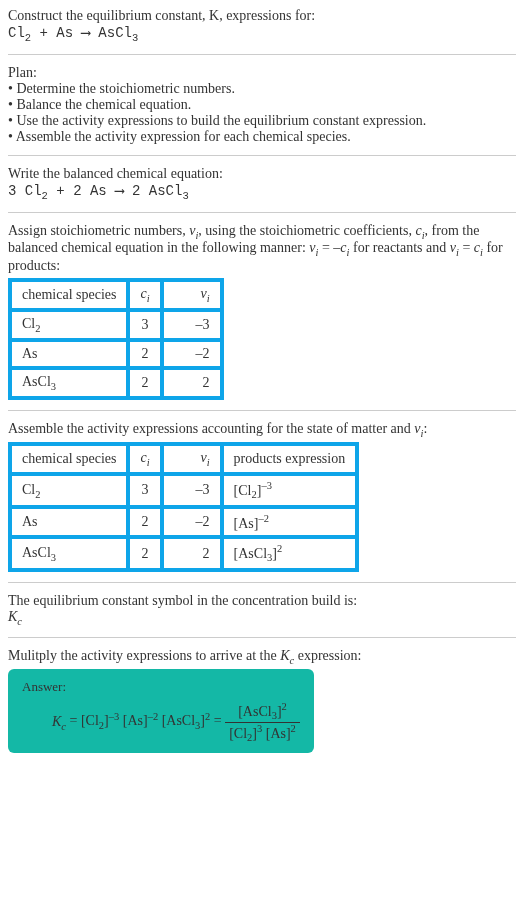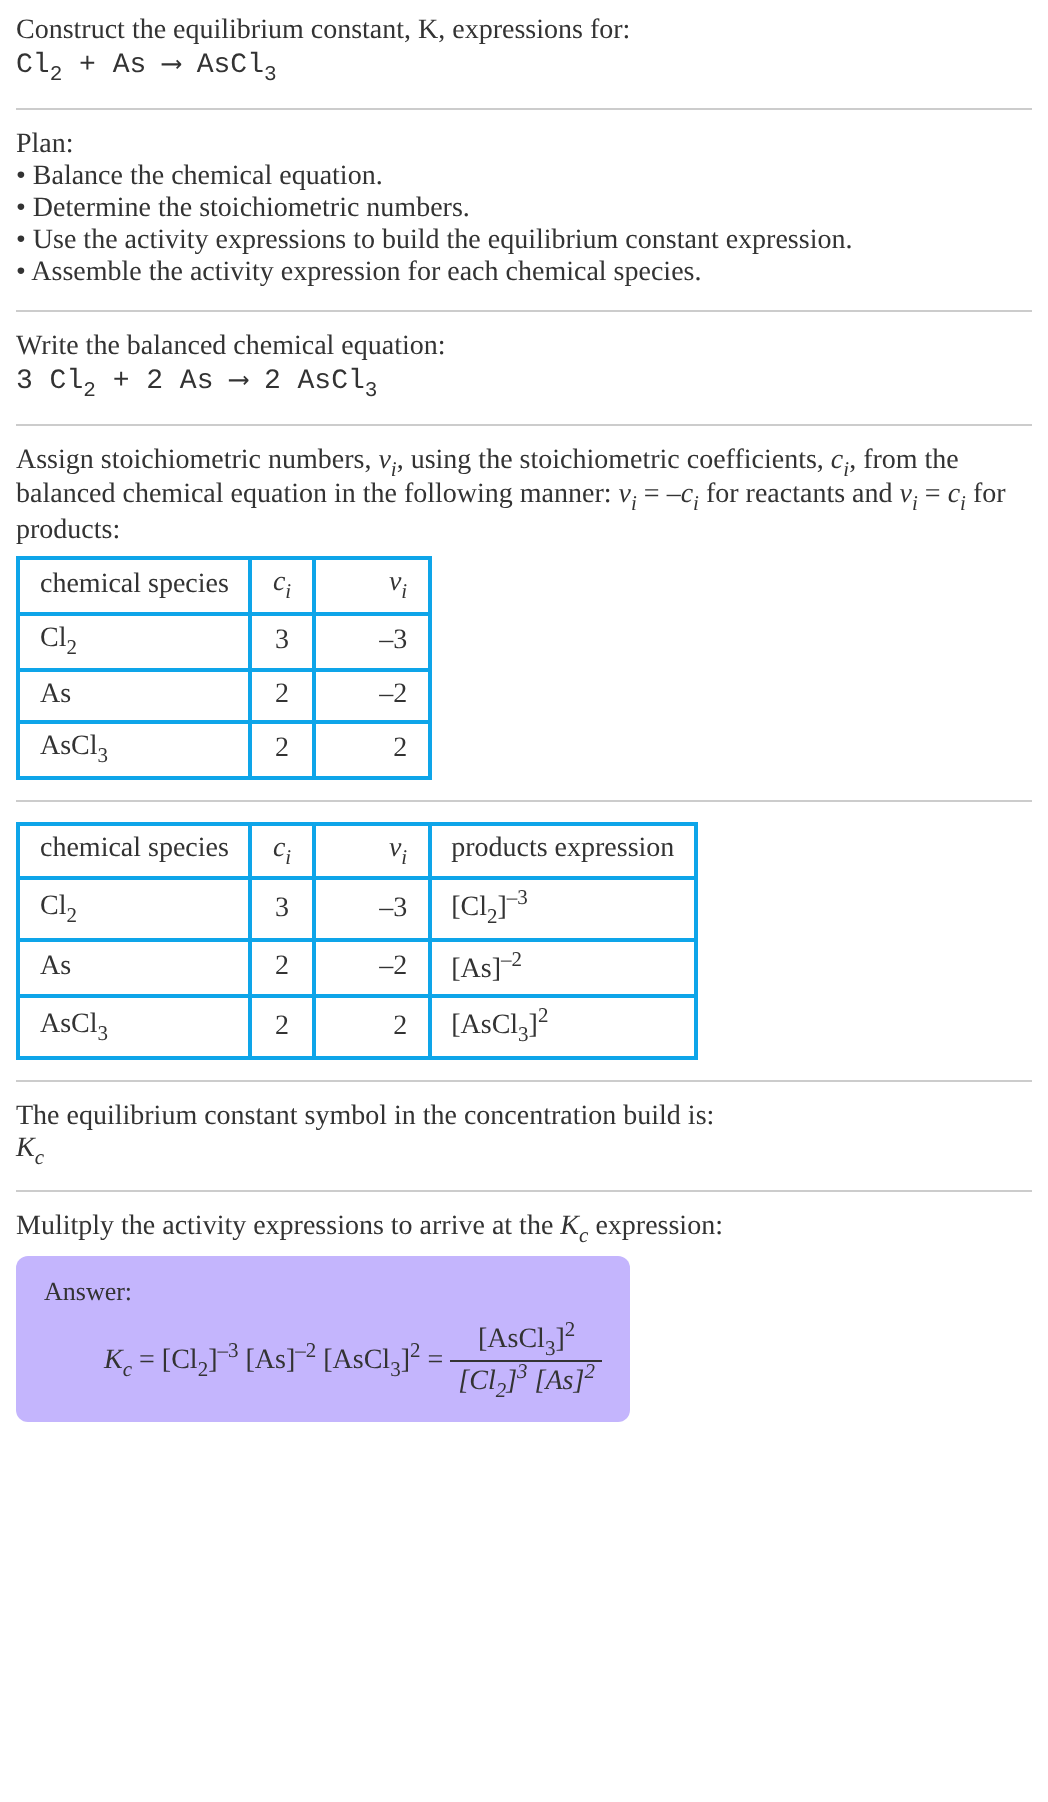--- a/index.html
+++ b/index.html
@@ -38,34 +38,34 @@
       font-style: italic;
     }
     .bullet {
       margin-left: 0;
     }
     table {
       border-collapse: collapse;
       margin-top: 4px;
     }
     td, th {
-      border: 2px solid #0ea5e9;
+      border: 4px solid #0ea5e9;
       padding: 4px 10px;
       text-align: left;
       font-weight: normal;
     }
     td.center, th.center {
       text-align: center;
     }
     td.right, th.right {
       text-align: right;
       padding-left: 32px;
     }
     .answer-box {
-      background: #c4b5fd;
+      background: #14b8a6;
       border-radius: 6px;
       padding: 10px 14px;
       display: inline-block;
       margin-top: 4px;
     }
     .answer-label {
       font-size: 13px;
       margin-bottom: 6px;
     }
     .frac {
@@ -74,40 +74,39 @@
       text-align: center;
     }
     .frac .num {
       display: block;
       border-bottom: 1px solid #333;
       padding: 0 4px;
     }
     .frac .den {
       display: block;
       padding: 0 4px;
-      font-style: italic;
     }
     .kc-line {
       margin-left: 30px;
     }
   </style>
 </head>
 <body>
 
 <div class="section">
   <div>Construct the equilibrium constant, K, expressions for:</div>
   <div class="equation">Cl<sub>2</sub> + As ⟶ AsCl<sub>3</sub></div>
 </div>
 
 <hr>
 
 <div class="section">
   <div>Plan:</div>
+  <div class="bullet">• Determine the stoichiometric numbers.</div>
   <div class="bullet">• Balance the chemical equation.</div>
-  <div class="bullet">• Determine the stoichiometric numbers.</div>
   <div class="bullet">• Use the activity expressions to build the equilibrium constant expression.</div>
   <div class="bullet">• Assemble the activity expression for each chemical species.</div>
 </div>
 
 <hr>
 
 <div class="section">
   <div>Write the balanced chemical equation:</div>
   <div class="equation">3 Cl<sub>2</sub> + 2 As ⟶ 2 AsCl<sub>3</sub></div>
 </div>
@@ -138,20 +137,21 @@
       <td class="center">2</td>
       <td class="right">2</td>
     </tr>
   </tbody>
     </table>
 </div>
 
 <hr>
 
 <div class="section">
+  <div>Assemble the activity expressions accounting for the state of matter and <span class="italic">ν<sub>i</sub></span>:</div>
   <table>
     <tbody>
         <tr>
       <td>chemical species</td>
       <td class="center"><span class="italic">c<sub>i</sub></span></td>
       <td class="right"><span class="italic">ν<sub>i</sub></span></td>
       <td>products expression</td>
     </tr>
     <tr>
       <td>Cl<sub>2</sub></td>

